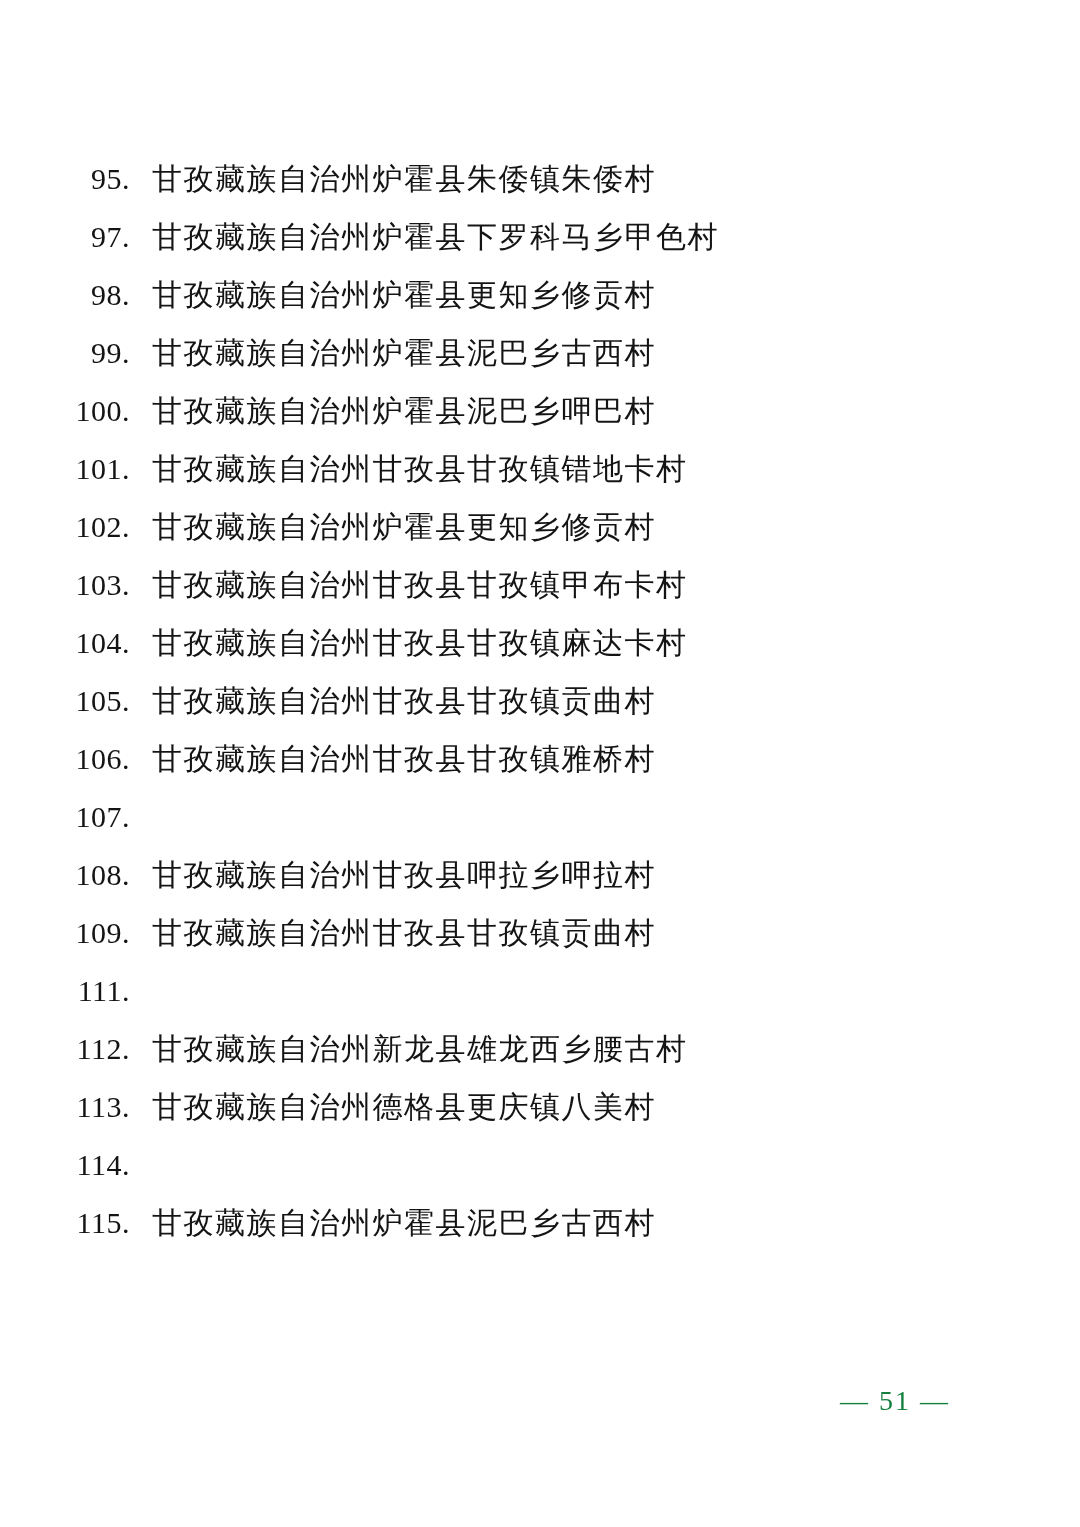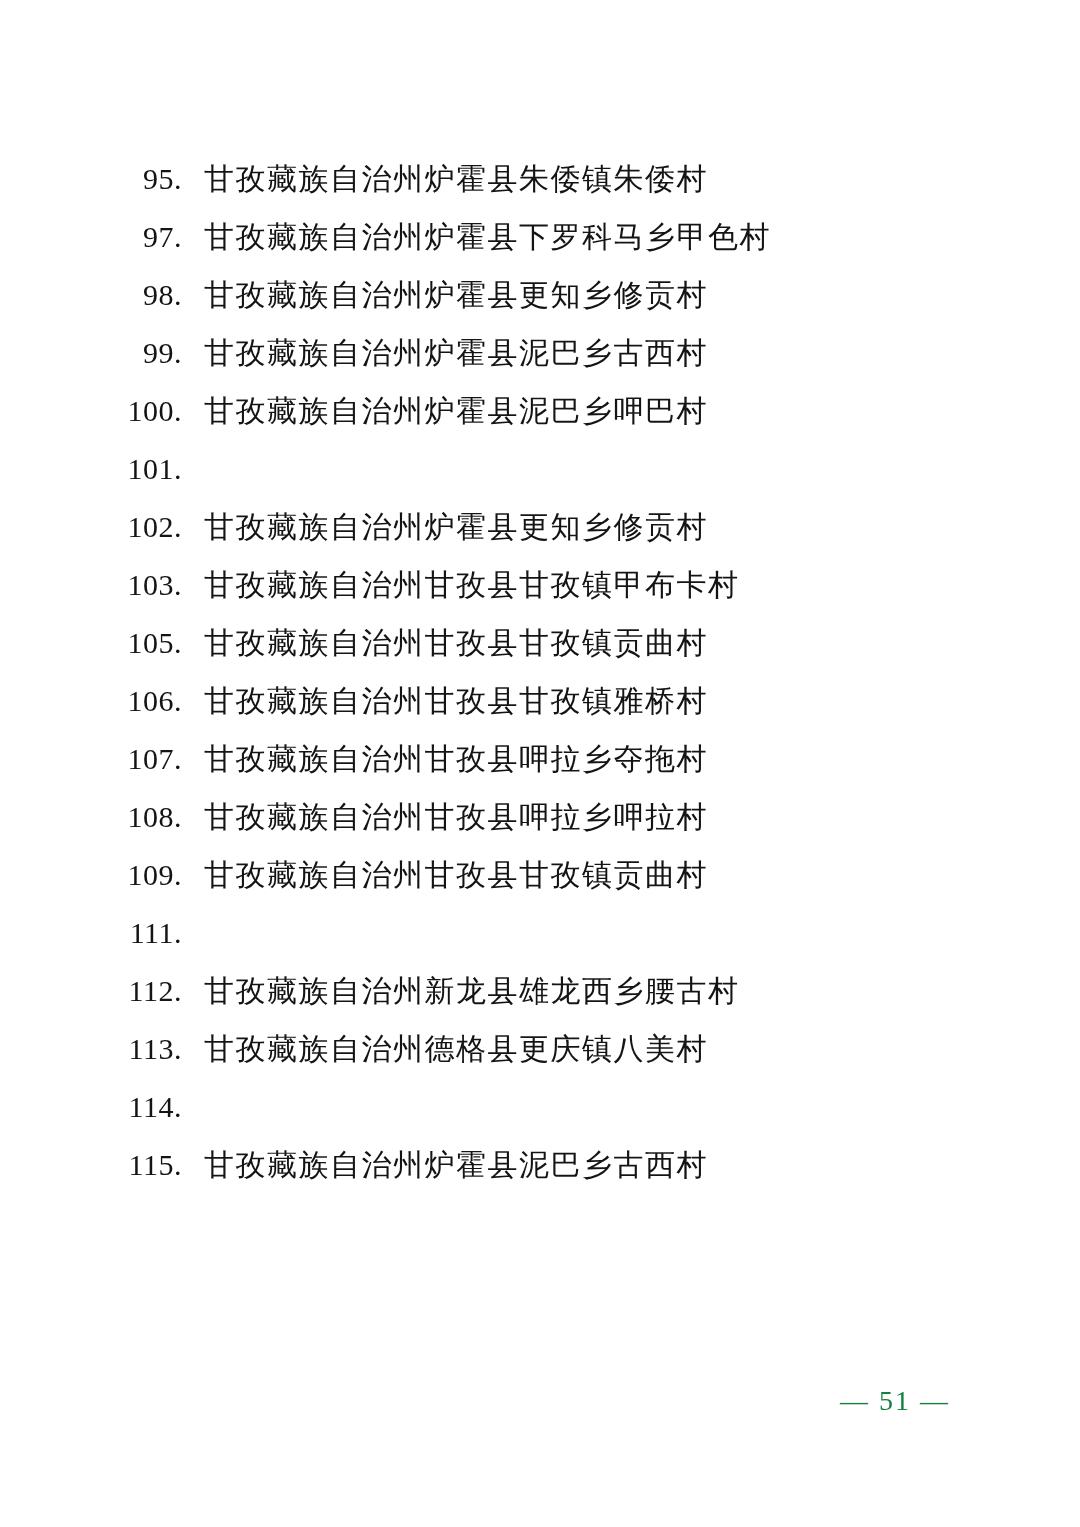--- a/index.html
+++ b/index.html
@@ -15,21 +15,21 @@
     color: #141414;
     overflow: hidden;
   }
   .page {
     position: absolute;
     top: 0;
     left: 0;
     width: 1080px;
     height: 1527px;
     box-sizing: border-box;
-    padding: 150px 150px 0 114px;
+    padding: 150px 150px 0 62px;
   }
   .list {
     list-style: none;
     margin: 0;
     padding: 0;
   }
   .item {
     display: flex;
     align-items: baseline;
     font-size: 30px;
@@ -90,45 +90,50 @@
         <span class="txt">甘孜藏族自治州炉霍县泥巴乡古西村</span>
       </li>
       <li class="item">
         <span class="num">100.</span>
         <span class="dot"></span>
         <span class="txt">甘孜藏族自治州炉霍县泥巴乡呷巴村</span>
       </li>
       <li class="item">
         <span class="num">101.</span>
         <span class="dot"></span>
+        <span class="txt">甘孜藏族自治州甘孜县甘孜镇错地卡村</span>
       </li>
       <li class="item">
         <span class="num">102.</span>
         <span class="dot"></span>
         <span class="txt">甘孜藏族自治州炉霍县更知乡修贡村</span>
       </li>
       <li class="item">
         <span class="num">103.</span>
         <span class="dot"></span>
         <span class="txt">甘孜藏族自治州甘孜县甘孜镇甲布卡村</span>
+      </li>
+      <li class="item">
+        <span class="num">104.</span>
+        <span class="dot"></span>
+        <span class="txt">甘孜藏族自治州甘孜县甘孜镇麻达卡村</span>
       </li>
       <li class="item">
         <span class="num">105.</span>
         <span class="dot"></span>
         <span class="txt">甘孜藏族自治州甘孜县甘孜镇贡曲村</span>
       </li>
       <li class="item">
         <span class="num">106.</span>
         <span class="dot"></span>
         <span class="txt">甘孜藏族自治州甘孜县甘孜镇雅桥村</span>
       </li>
       <li class="item">
         <span class="num">107.</span>
         <span class="dot"></span>
-        <span class="txt">甘孜藏族自治州甘孜县呷拉乡夺拖村</span>
       </li>
       <li class="item">
         <span class="num">108.</span>
         <span class="dot"></span>
         <span class="txt">甘孜藏族自治州甘孜县呷拉乡呷拉村</span>
       </li>
       <li class="item">
         <span class="num">109.</span>
         <span class="dot"></span>
         <span class="txt">甘孜藏族自治州甘孜县甘孜镇贡曲村</span>

